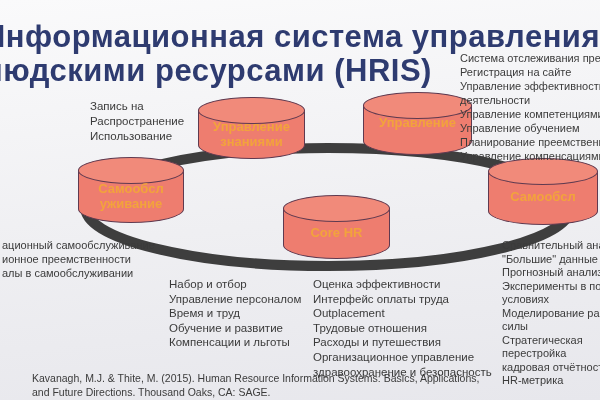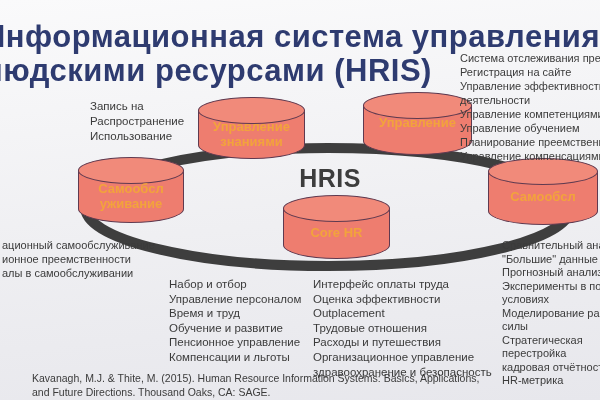--- a/index.html
+++ b/index.html
@@ -91,21 +91,20 @@
   </div>
 
   <div class="cyl" id="cyl-corehr">
     <div class="cyl-body"></div>
     <div class="cyl-top"></div>
     <div class="cyl-label single">
       <div>Core HR</div>
     </div>
   </div>
 
-  <div class="abs hris">HRIS</div>
 
   <div class="abs txt" id="notes-knowledge">
     <div>Запись на</div>
     <div>Распространение</div>
     <div>Использование</div>
   </div>
 
   <div class="abs txt" id="notes-talent">
     <div>Система отслеживания претендентов</div>
     <div>Регистрация на сайте</div>
@@ -121,27 +120,26 @@
     <div>ационный самообслуживание</div>
     <div>ионное преемственности</div>
     <div>алы в самообслуживании</div>
   </div>
 
   <div class="abs txt" id="notes-corehr-left">
     <div>Набор и отбор</div>
     <div>Управление персоналом</div>
     <div>Время и труд</div>
     <div>Обучение и развитие</div>
-    <div>Пенсионное управление</div>
     <div>Компенсации и льготы</div>
   </div>
 
   <div class="abs txt" id="notes-corehr-right">
+    <div>Оценка эффективности</div>
     <div>Интерфейс оплаты труда</div>
-    <div>Оценка эффективности</div>
     <div>Outplacement</div>
     <div>Трудовые отношения</div>
     <div>Расходы и путешествия</div>
     <div>Организационное управление</div>
     <div>здравоохранение и безопасность</div>
   </div>
 
   <div class="abs txt" id="notes-analytics">
     <div>Сравнительный анализ</div>
     <div>"Большие" данные</div>

